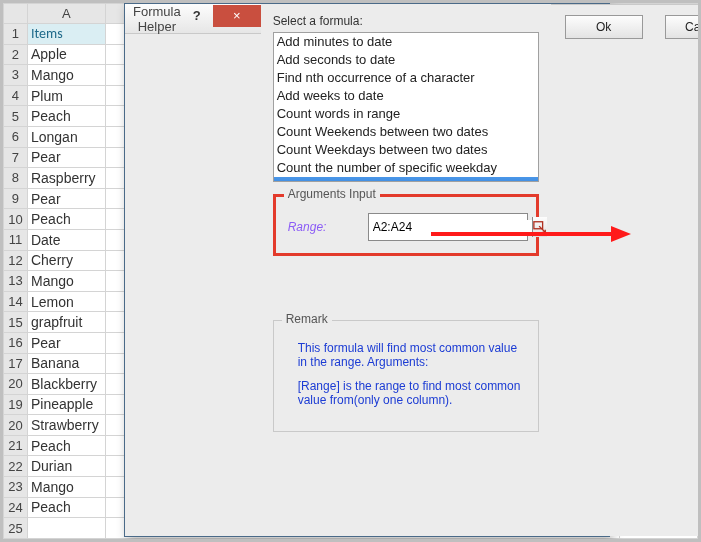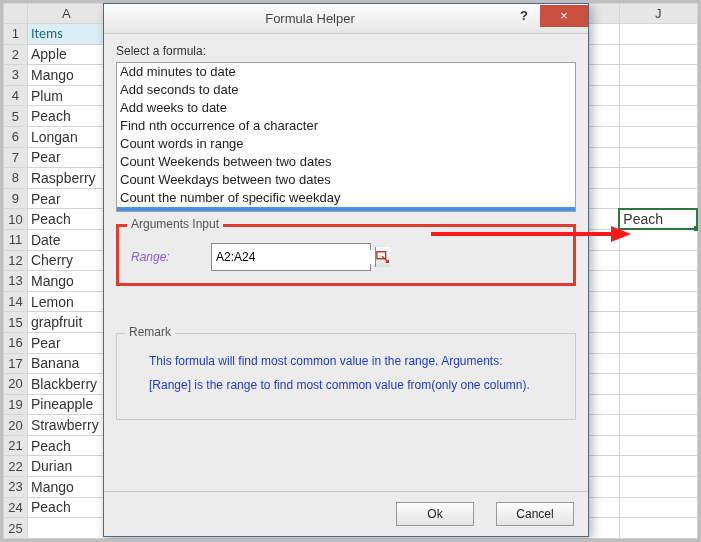--- a/index.html
+++ b/index.html
@@ -63,29 +63,29 @@
   .result-cell::after {
     content: "";
     position: absolute;
     right: -3px; bottom: -3px;
     width: 5px; height: 5px;
     background: #2b7a3d;
   }
   
   .dialog {
     position: absolute;
-    left: 100px;
+    left: 121px;
     top: 0;
     width: 486px;
     height: 534px;
     border: 1px solid #4a6a88;
     box-shadow: 3px 3px 10px rgba(0,0,0,0.3);
     background: #ececec;
     display: flex;
-    flex-direction: column;
+    flex-direction: row;
   }
   .titlebar {
     height: 30px;
     background: linear-gradient(#fdfdfd, #e6e6e6);
     border-bottom: 1px solid #c9c9c9;
     display: flex;
     align-items: center;
     padding-left: 8px;
     color: #444;
     font-size: 13px;
@@ -179,24 +179,24 @@
   .rangeInputWrap .pickbtn {
     width: 22px; height: 20px;
     border-left: 1px solid #8a8a8a;
     display: flex;
     align-items: center; justify-content: center;
     background: linear-gradient(#fdfdfd,#e0e0e0);
   }
   .pickbtn svg { width: 14px; height: 14px; }
   .remark {
     border: 1px solid #c9c9c9;
-    margin-top: 47px;
-    padding: 16px 12px 10px 24px;
+    margin-top: 64px;
+    padding: 16px 12px 10px 16px;
     position: relative;
-    height: 87px;
+    height: 112px;
   }
   .remark .legend {
     position: absolute; top: -9px; left: 8px;
     background: #ececec;
     padding: 0 4px;
     color: #555;
   }
   .remark .line {
     color: #1c3cd4;
     font-size: 12px;
@@ -402,22 +402,22 @@
     <div class="btngrp">
       <div class="tbtn help">?</div>
       <div class="tbtn close">×</div>
     </div>
   </div>
   <div class="dlgbody">
     <div class="lbl">Select a formula:</div>
     <div class="listbox" id="formula-list">
         <div class="opt">Add minutes to date</div>
         <div class="opt">Add seconds to date</div>
+        <div class="opt">Find nth occurrence of a character</div>
         <div class="opt">Add weeks to date</div>
-        <div class="opt">Find nth occurrence of a character</div>
         <div class="opt">Count words in range</div>
         <div class="opt">Count Weekends between two dates</div>
         <div class="opt">Count Weekdays between two dates</div>
         <div class="opt">Count the number of specific weekday</div>
         <div class="opt selected">Find most common value</div>
       </div>
 
     <div class="fieldset red">
       <span class="legend">Arguments Input</span>
       <div class="rangeRow">

